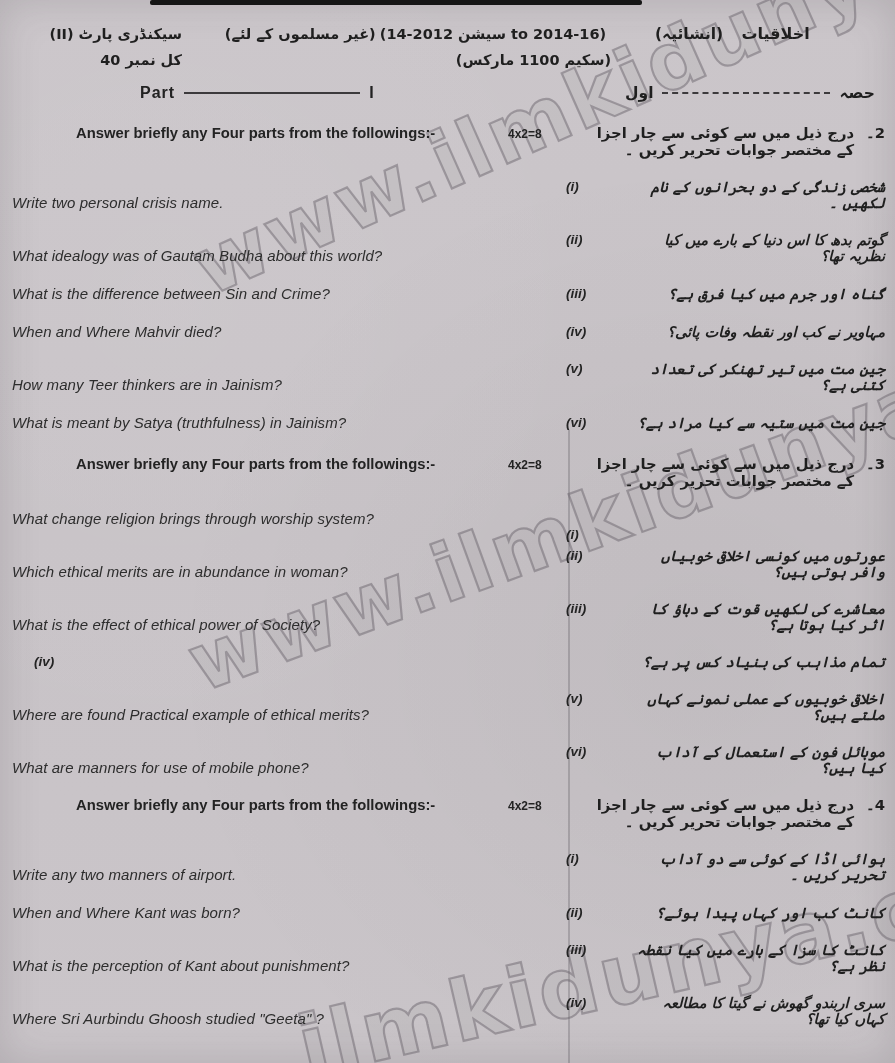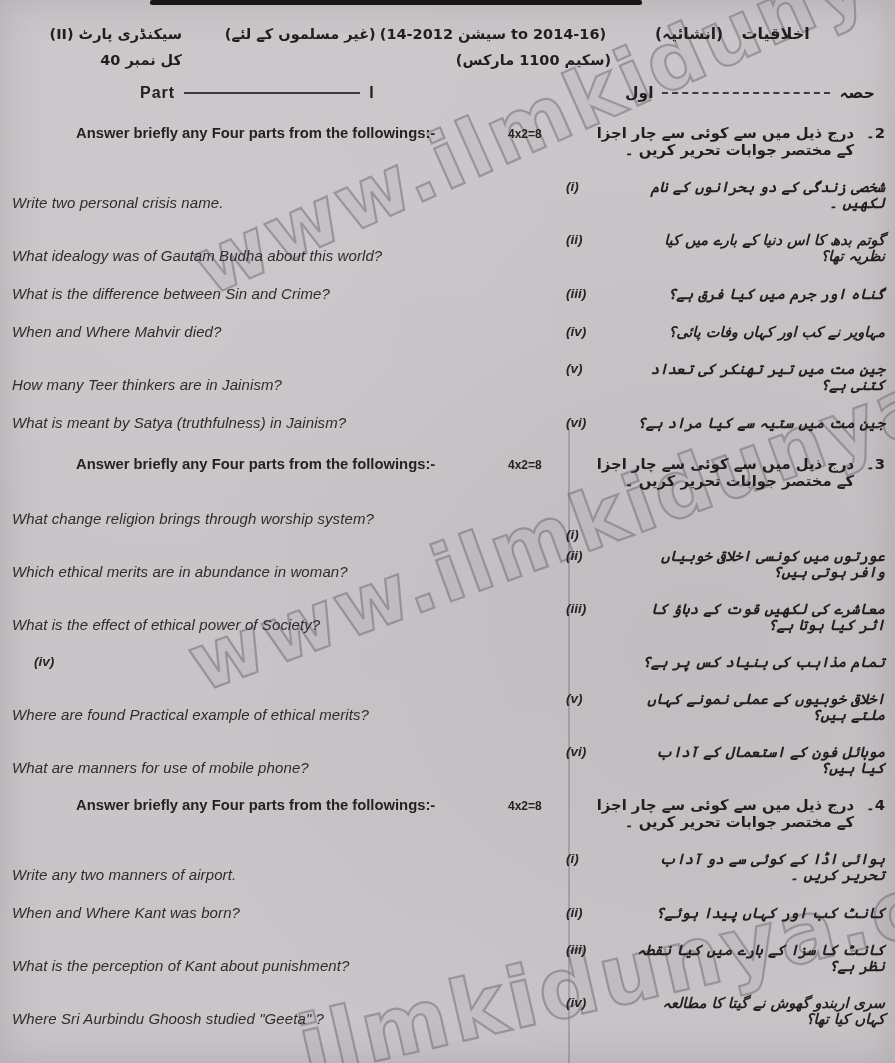--- a/index.html
+++ b/index.html
@@ -142,21 +142,21 @@
       <div class="q-en">What is the difference between Sin and Crime?</div>
       <div class="q-ur ur">
         <span class="q-num">(iii)</span>
         <span>گناہ اور جرم میں کیا فرق ہے؟</span>
       </div>
     </div>
     <div class="qrow">
       <div class="q-en">When and Where Mahvir died?</div>
       <div class="q-ur ur">
         <span class="q-num">(iv)</span>
-        <span>مہاویر نے کب اور کہاں وفات پائی؟</span>
+        <span>مہاویر نے کب اور نقطہ وفات پائی؟</span>
       </div>
     </div>
     <div class="qrow">
       <div class="q-en">How many Teer thinkers are in Jainism?</div>
       <div class="q-ur ur">
         <span class="q-num">(v)</span>
         <span>جین مت میں تیر تھنکر کی تعداد کتنی ہے؟</span>
       </div>
     </div>
     <div class="qrow">

